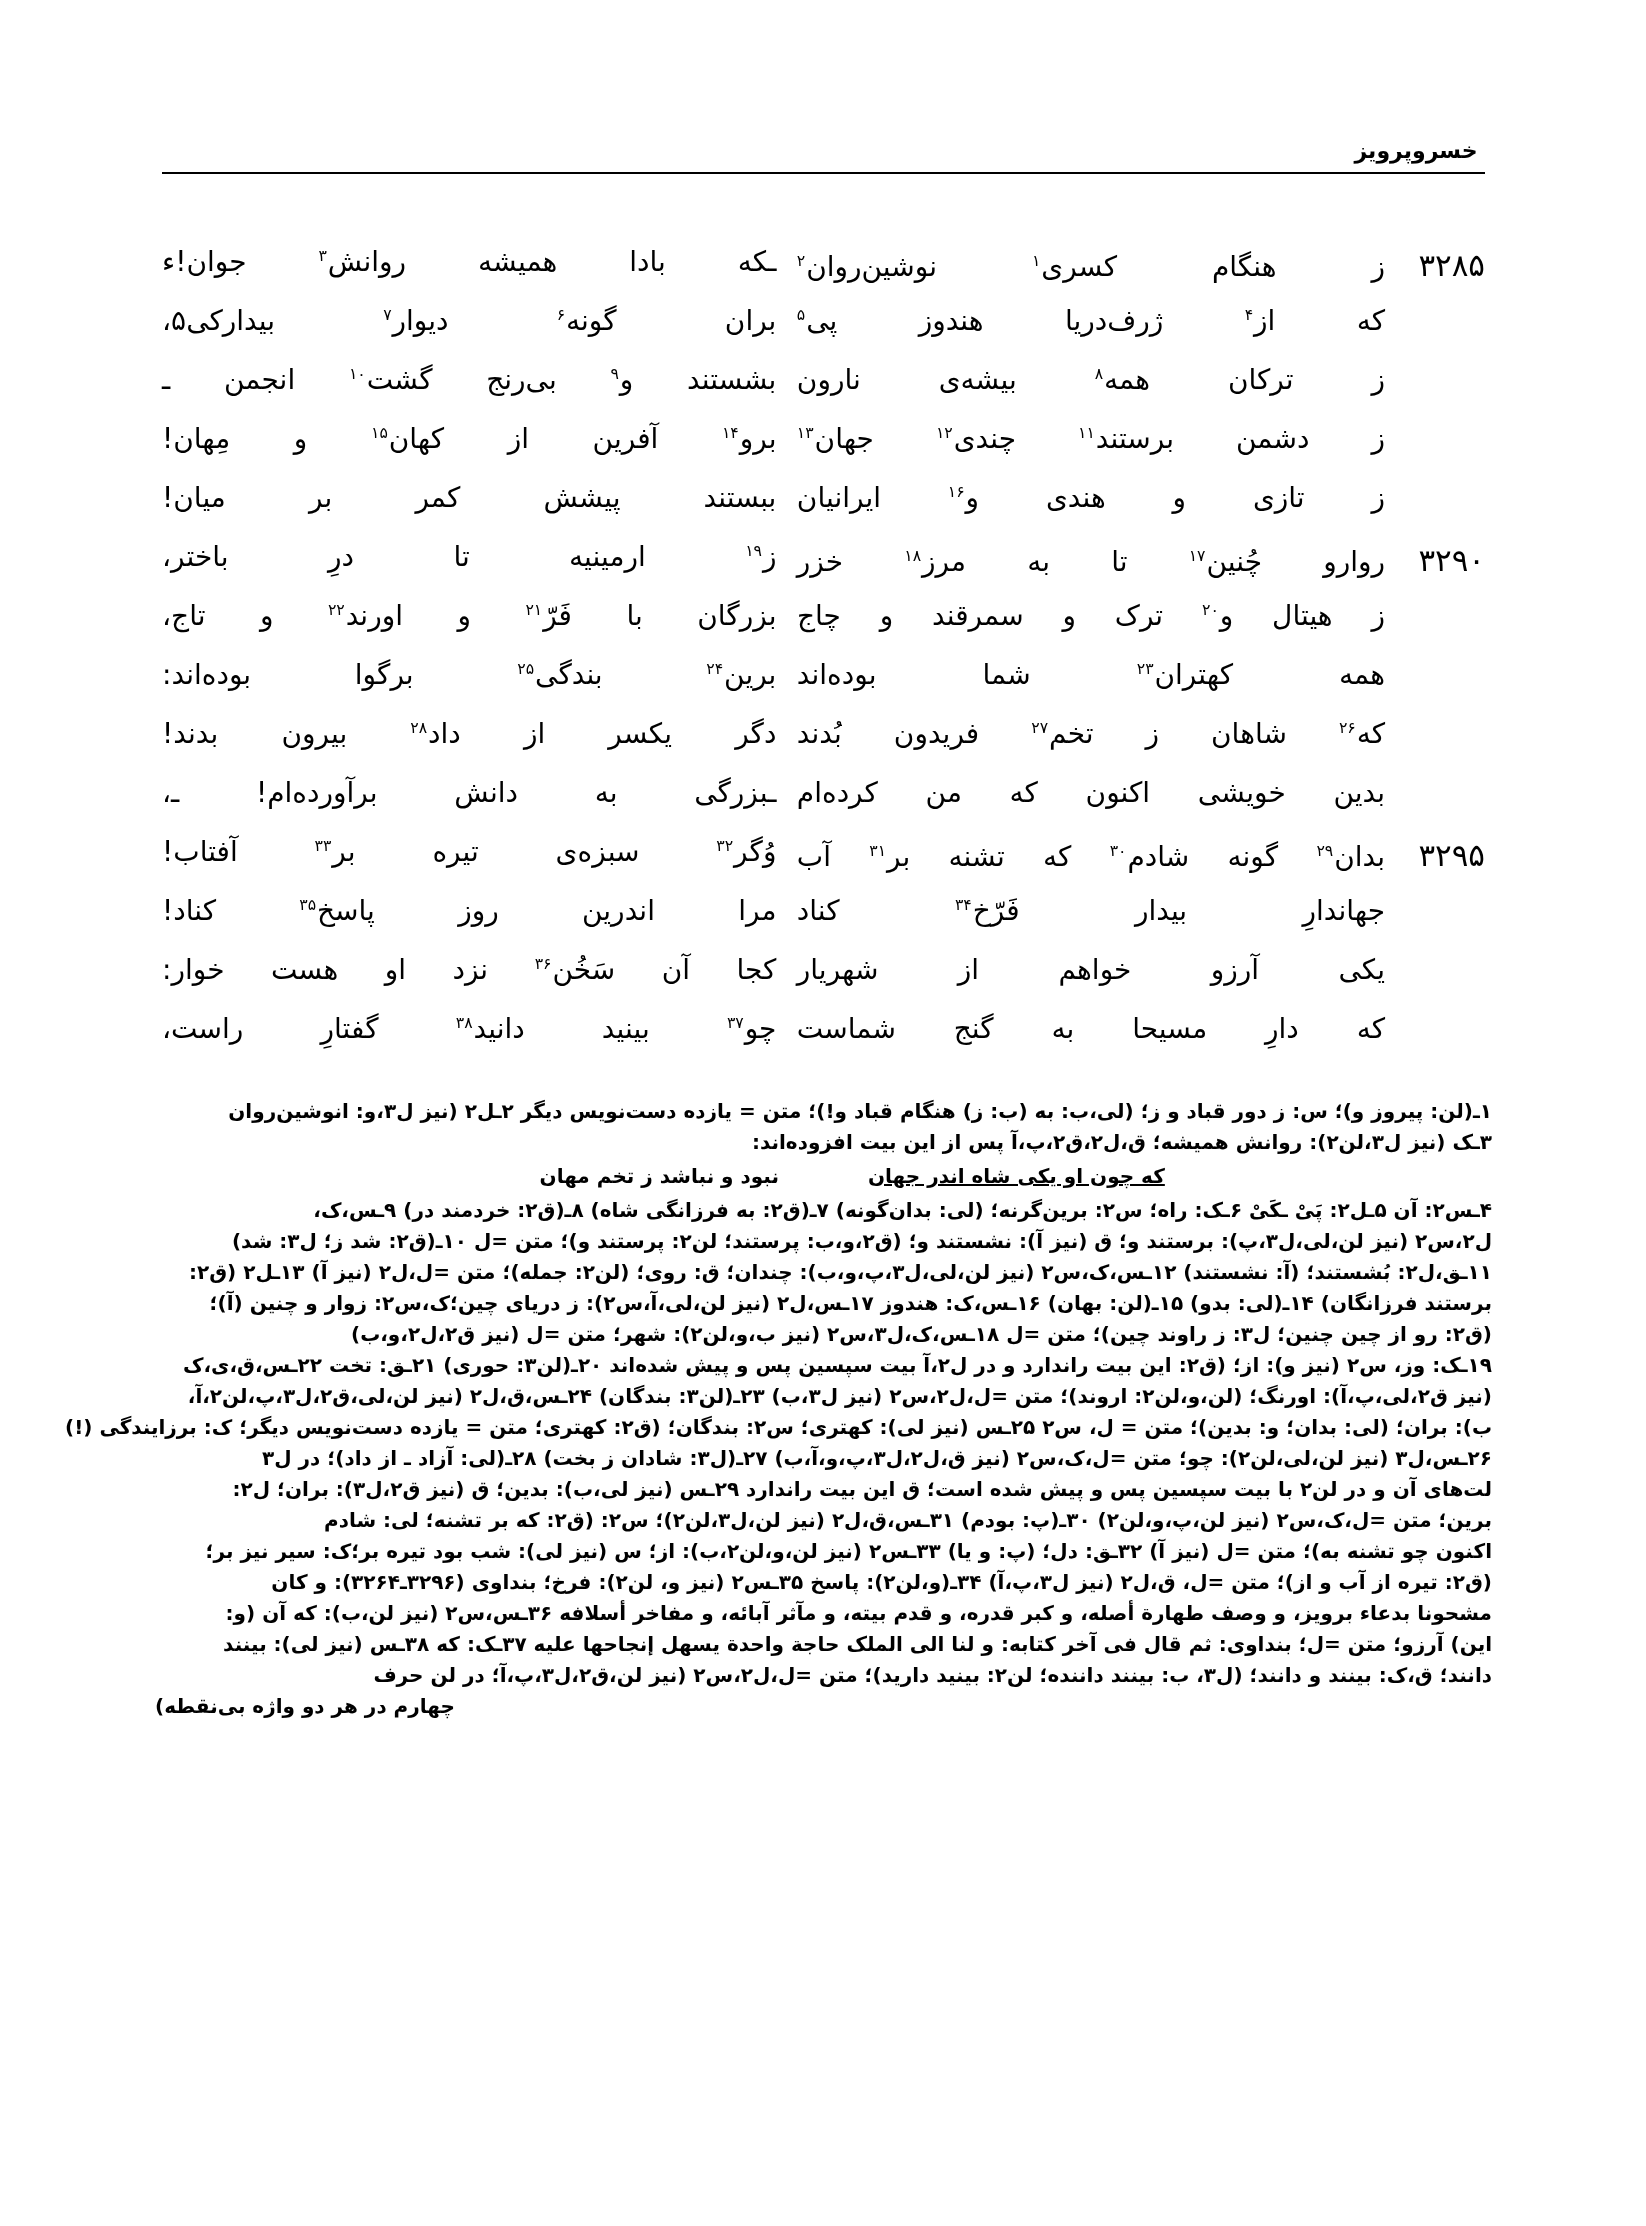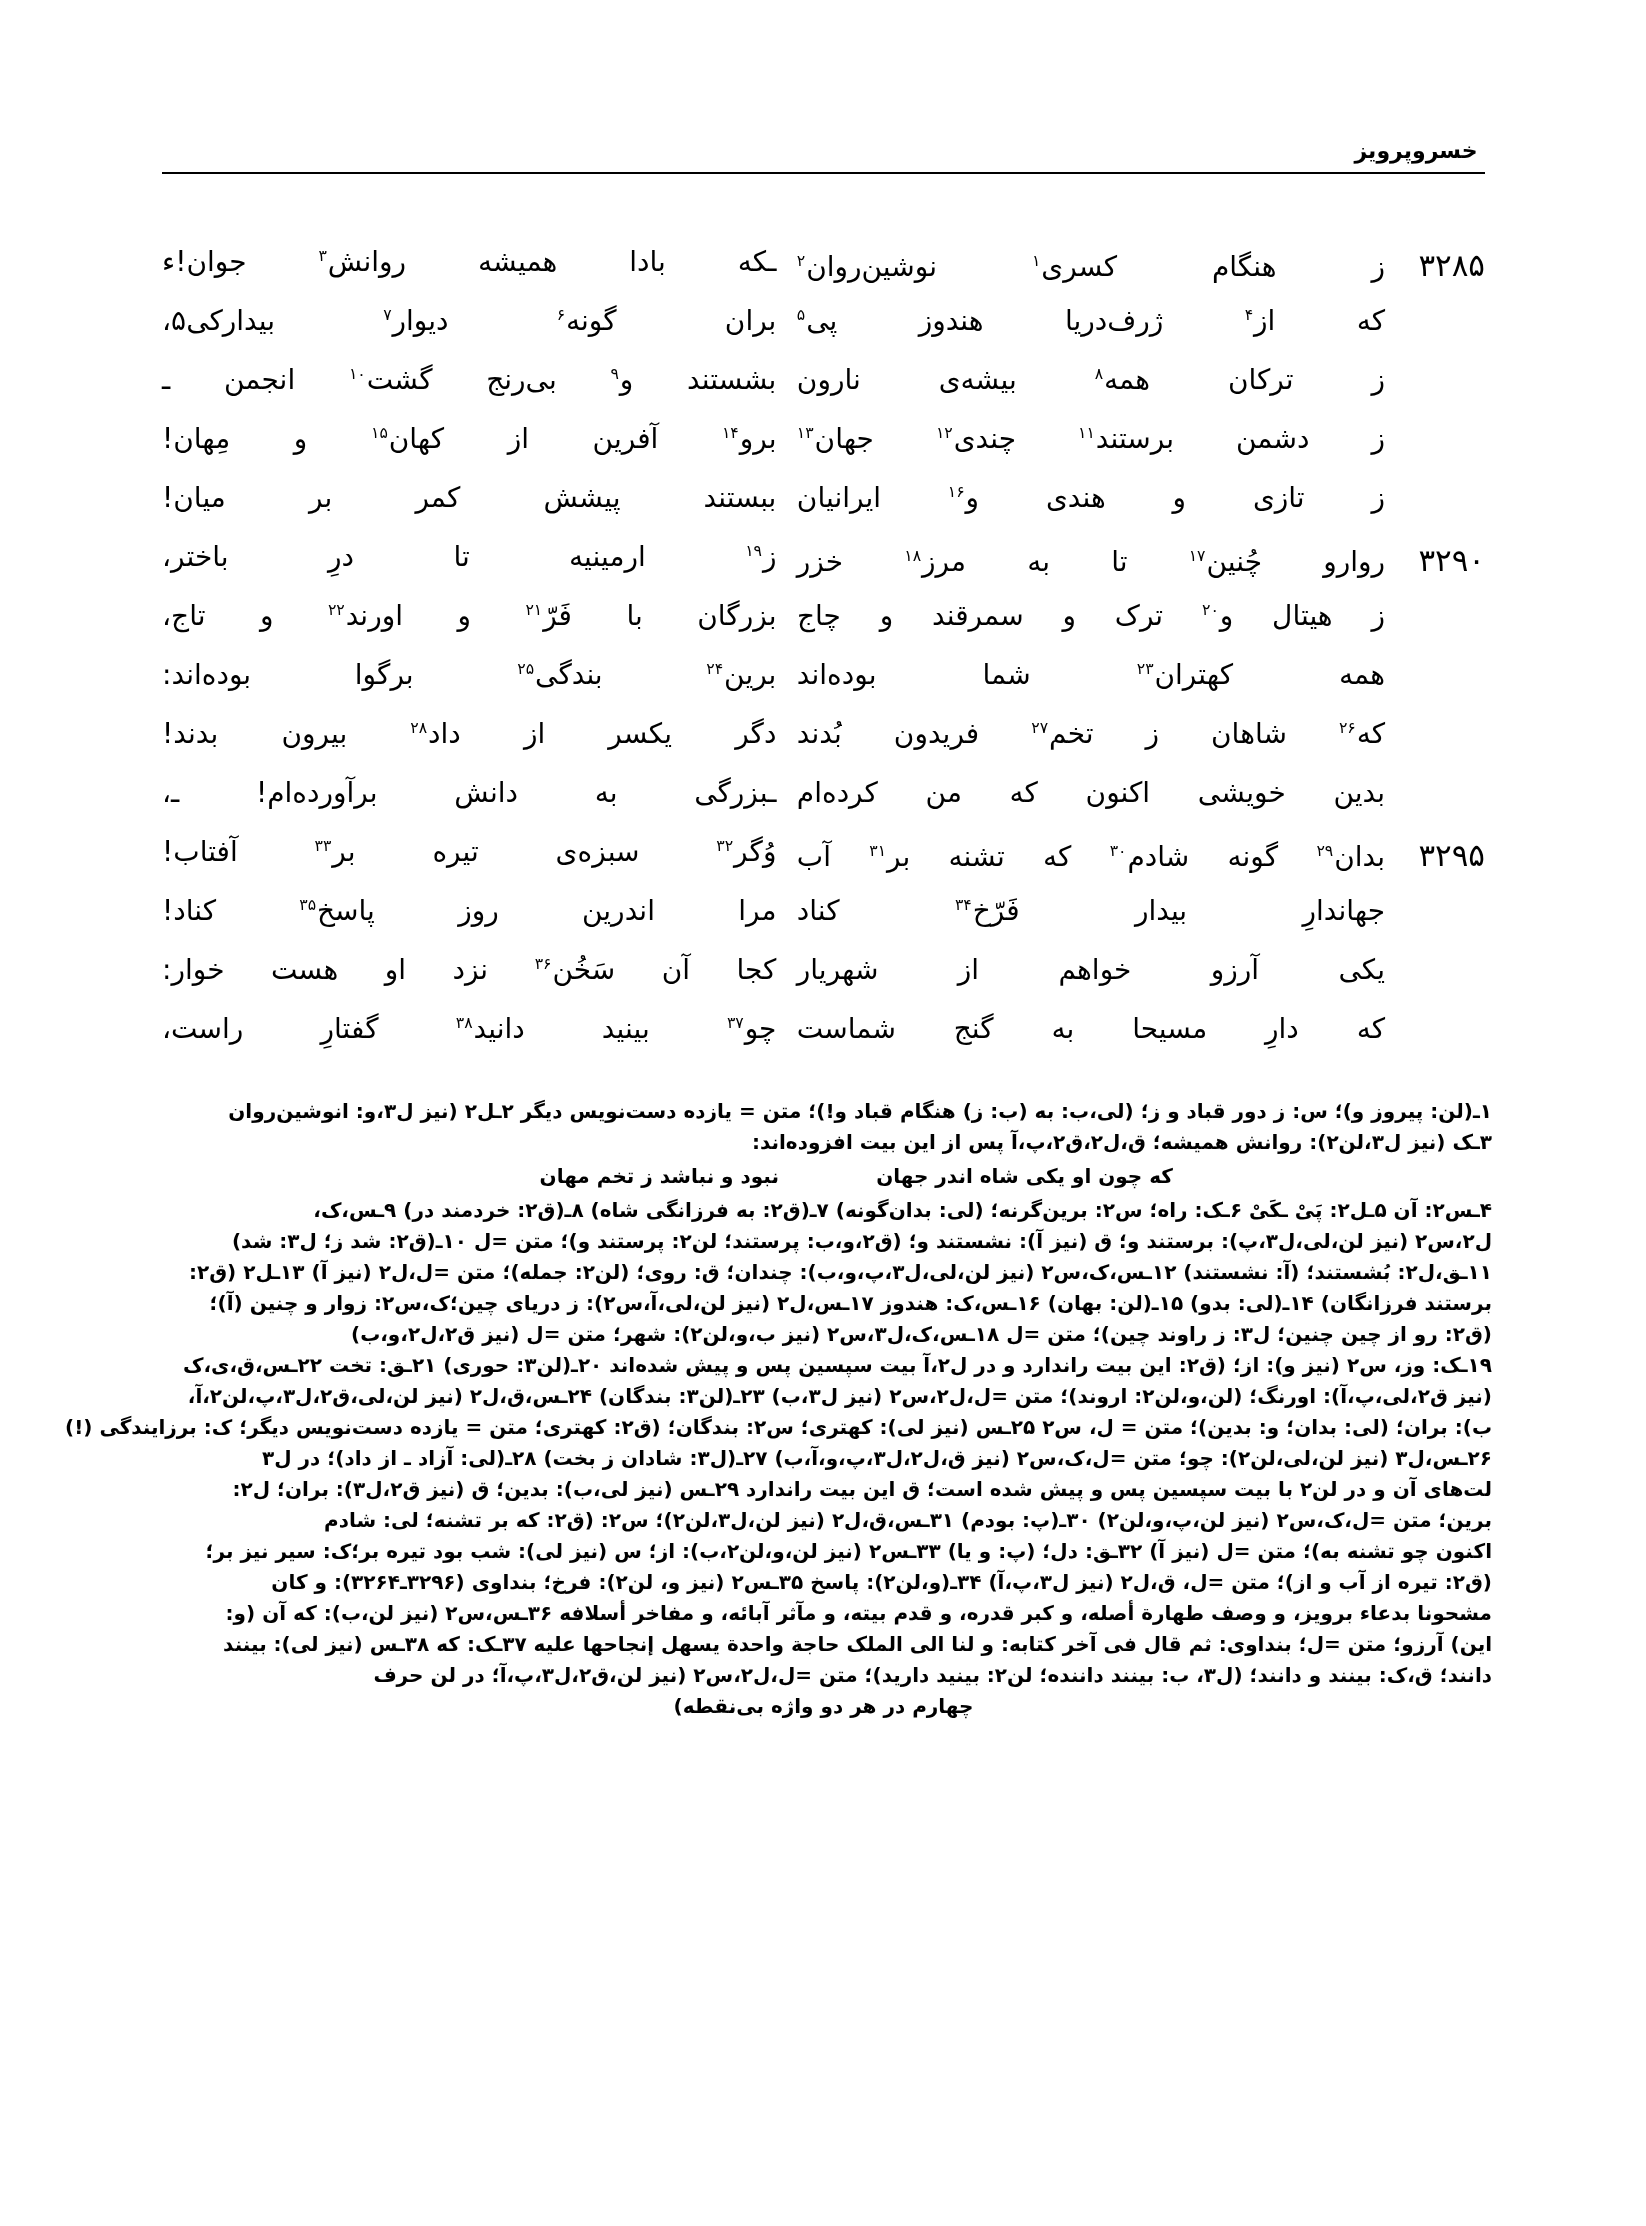--- a/index.html
+++ b/index.html
@@ -139,26 +139,26 @@
     gap: 89px;
     height: 37px;
     align-items: center;
     font-weight: bold;
     font-size: 20px;
   }
   .app-inset .h {
     white-space: nowrap;
     min-width: 305px;
   }
-  .app-inset .h.first { text-align: right; }
+  .app-inset .h.first { text-align: left; text-decoration: underline; }
   .app-inset .h.second { text-align: right; }
   .app-tail {
     display: block;
     white-space: nowrap;
-    text-align: center;
+    text-align: left;
   }
 
   
   .folio {
     position: absolute;
     bottom: 55px;
     left: 0;
     right: 0;
     text-align: center;
     font-size: 24px;

